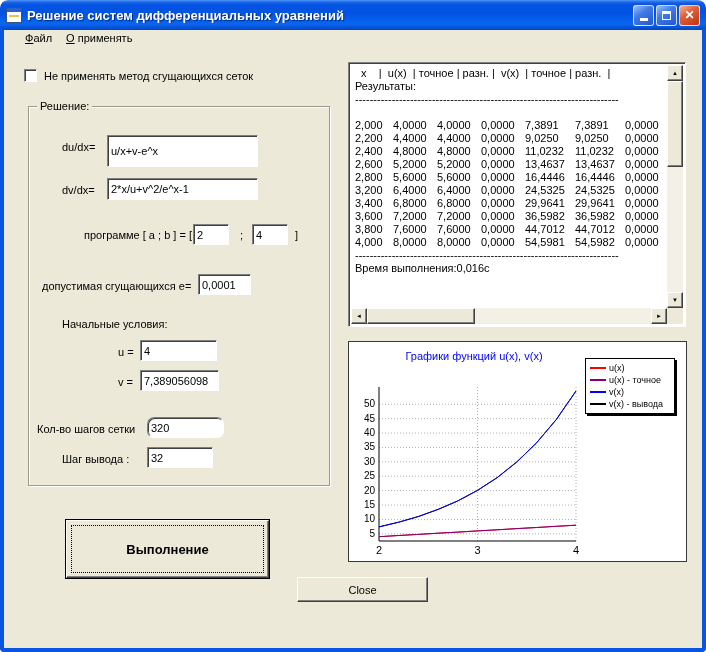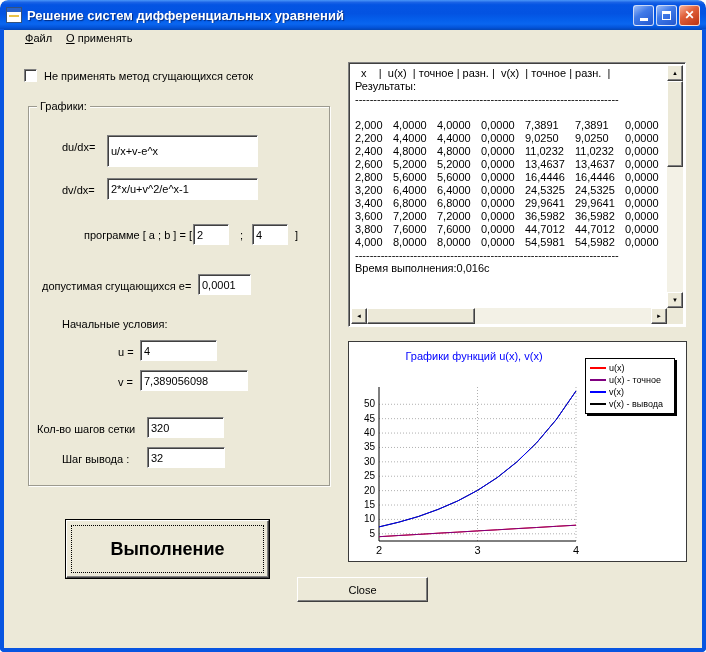--- a/index.html
+++ b/index.html
@@ -25,21 +25,21 @@
   .menu-item::first-letter{text-decoration:underline}
   .lbl{position:absolute;white-space:nowrap;line-height:12px}
   .sunken{background:#fff;border:1px solid;border-color:#808080 #fff #fff #808080;box-shadow:inset 1px 1px 0 #404040}
   input.field{position:absolute;font:11px "Liberation Sans",sans-serif;padding:2px 3px;outline:none}
   .groupbox{position:absolute;border:1px solid #9c9a8f;box-shadow:1px 1px 0 rgba(255,255,255,.9),inset 1px 1px 0 rgba(255,255,255,.9)}
   .group-label{position:absolute;top:-7px;left:8px;background:#ECE9D8;padding:0 3px}
   .checkbox-box{position:absolute;left:24px;top:69px;width:13px;height:13px;background:#fff;border:1px solid;border-color:#808080 #fff #fff #808080;box-shadow:inset 1px 1px 0 #404040}
   .btn{position:absolute;background:#ECE9D8;border:1px solid;border-color:#fff #404040 #404040 #fff;box-shadow:inset -1px -1px 0 #808080;display:flex;align-items:center;justify-content:center;cursor:default}
   .btn-default{box-shadow:0 0 0 1px #000,inset -1px -1px 0 #808080}
   .focus-rect{position:absolute;inset:4px;border:1px dotted #000;pointer-events:none}
-  .run-label{font-weight:bold;font-size:18px}
+  .run-label{font-weight:bold;font-size:13px}
   .memo{position:absolute;left:348px;top:62px;width:338px;height:265px;background:#fff;border:1px solid;border-color:#808080 #fff #fff #808080;box-shadow:inset 1px 1px 0 #404040}
   .memo-text{position:absolute;left:2px;top:2px;right:18px;bottom:18px;overflow:hidden;padding:2px 0 0 4px}
   .mline{white-space:pre;font-size:11px;line-height:13px;min-height:13px;overflow:hidden}
   .rrow{white-space:nowrap;height:13px;font-size:11px;line-height:13px}
   .rc{display:inline-block}
   .c0{width:38px}.c1{width:44px}.c2{width:44px}.c3{width:44px}.c4{width:50px}.c5{width:50px}.c6{width:40px}
   .vsb{position:absolute;top:2px;right:2px;width:16px;bottom:18px;background:#F3F1E6}
   .hsb{position:absolute;left:2px;bottom:2px;height:16px;right:18px;background:#F3F1E6}
   .sb-btn{position:absolute;width:16px;height:16px;background:#ECE9D8;border:1px solid;border-color:#fff #404040 #404040 #fff;box-shadow:inset -1px -1px 0 #808080;display:flex;align-items:center;justify-content:center;font-size:6px;line-height:1;color:#000}
   .sb-up{top:0;left:0}.sb-down{bottom:0;left:0}.sb-left{left:0;top:0}.sb-right{right:0;top:0}
@@ -80,21 +80,21 @@
 
   <div class="menubar">
     <span class="menu-item">Файл</span>
     <span class="menu-item">О применять</span>
   </div>
 
   <span class="checkbox-box"></span>
   <span class="lbl" style="left:44px;top:70px">Не применять  метод сгущающихся сеток</span>
 
   <div class="groupbox" style="left:28px;top:106px;width:302px;height:380px">
-    <span class="group-label">Графики:</span>
+    <span class="group-label">Решение:</span>
   </div>
 
   <span class="lbl" style="left:62px;top:141px">du/dx=</span>
   <input class="field sunken" style="left: 107px; top: 135px; width: 151px; height: 32px;" value="u/x+v-e^x">
 
   <span class="lbl" style="left:62px;top:184px">dv/dx=</span>
   <input class="field sunken" style="left: 107px; top: 178px; width: 151px; height: 22px;" value="2*x/u+v^2/e^x-1">
 
   <span class="lbl" style="left:84px;top:229px">программе   [ a ; b ] = [</span>
   <input class="field sunken" style="left: 193px; top: 224px; width: 36px; height: 21px;" value="2">
@@ -104,27 +104,27 @@
 
   <span class="lbl" style="left:42px;top:280px">допустимая сгущающихся e=</span>
   <input class="field sunken" style="left: 198px; top: 274px; width: 53px; height: 21px;" value="0,0001">
 
   <span class="lbl" style="left:62px;top:318px">Начальные условия:</span>
 
   <span class="lbl" style="left:118px;top:346px">u =</span>
   <input class="field sunken" style="left: 140px; top: 340px; width: 77px; height: 21px;" value="4">
 
   <span class="lbl" style="left:118px;top:376px">v =</span>
-  <input class="field sunken" style="left: 140px; top: 370px; width: 108px; height: 21px;" value="7,389056098">
+  <input class="field sunken" style="left: 140px; top: 370px; width: 79px; height: 21px;" value="7,389056098">
 
   <span class="lbl" style="left:37px;top:423px">Кол-во шагов сетки</span>
-  <input class="field sunken" style="left: 147px; top: 417px; width: 77px; height: 21px;" value="320">
+  <input class="field sunken" style="left: 147px; top: 417px; width: 77px; height: 21px; border-radius: 7px;" value="320">
 
   <span class="lbl" style="left:62px;top:453px">Шаг вывода :</span>
-  <input class="field sunken" style="left: 147px; top: 447px; width: 78px; height: 21px;" value="32">
+  <input class="field sunken" style="left: 147px; top: 447px; width: 66px; height: 21px;" value="32">
 
   <div class="btn btn-default" style="left:66px;top:520px;width:203px;height:58px">
     <span class="run-label">Выполнение</span>
     <span class="focus-rect"></span>
   </div>
 
   <div class="btn" style="left:297px;top:577px;width:131px;height:25px">
     <span>Close</span>
   </div>
 

